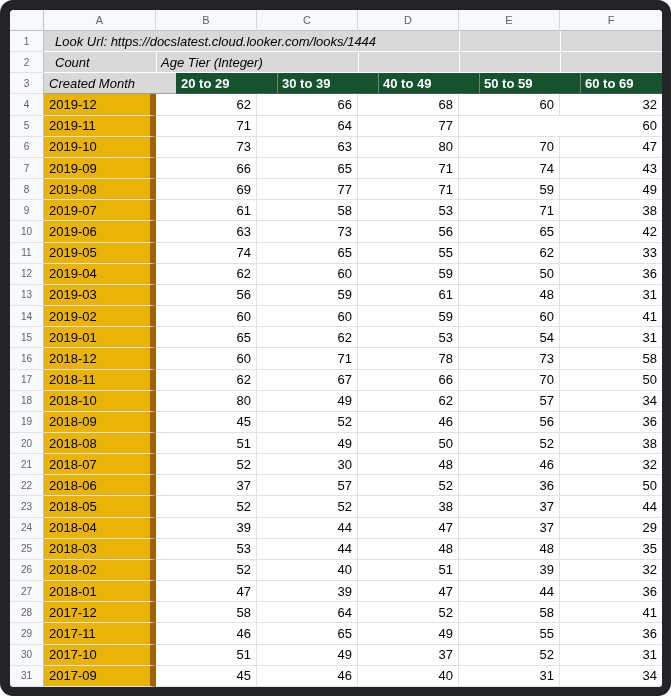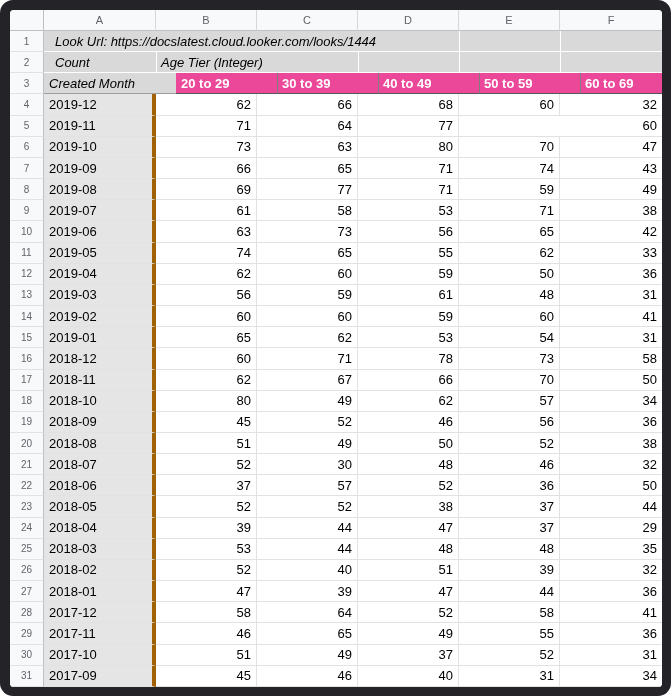--- a/index.html
+++ b/index.html
@@ -54,29 +54,29 @@
   .pivot-bc { width:202px; }        
   .w { width:101px; }
   .last { flex:1; }
 
   
   .dim {
     width:132px; background:#d9d9d9; font-style:italic; padding-left:5px;
     border-bottom:1px solid #9e9e9e;
   }
   .tier {
-    background:#ec4899; color:#ffffff; font-weight:bold; padding-left:5px;
+    background:#14532d; color:#ffffff; font-weight:bold; padding-left:5px;
     border-bottom:1px solid #565656;
   }
   .tier.sep { border-left:1px solid #7e7e7e; padding-left:4px;text-align:center; }
 
   
   .month {
-    width:112px; background:#e5e5e5; padding-left:5px;
-    border-right:4px solid #a16207; border-bottom:1px solid #e2e2e2;
+    width:112px; background:#eab308; padding-left:5px;
+    border-right:6px solid #a16207; border-bottom:1px solid #e2e2e2;
   }
   .num {
     width:101px; justify-content:flex-end; padding-right:5px; background:#ffffff;
     border-right:1px solid #e2e2e2; border-bottom:1px solid #e2e2e2;
   }
   .num.last { flex:1; border-right:none;text-align:right; }
 </style>
 </head>
 <body>
 

